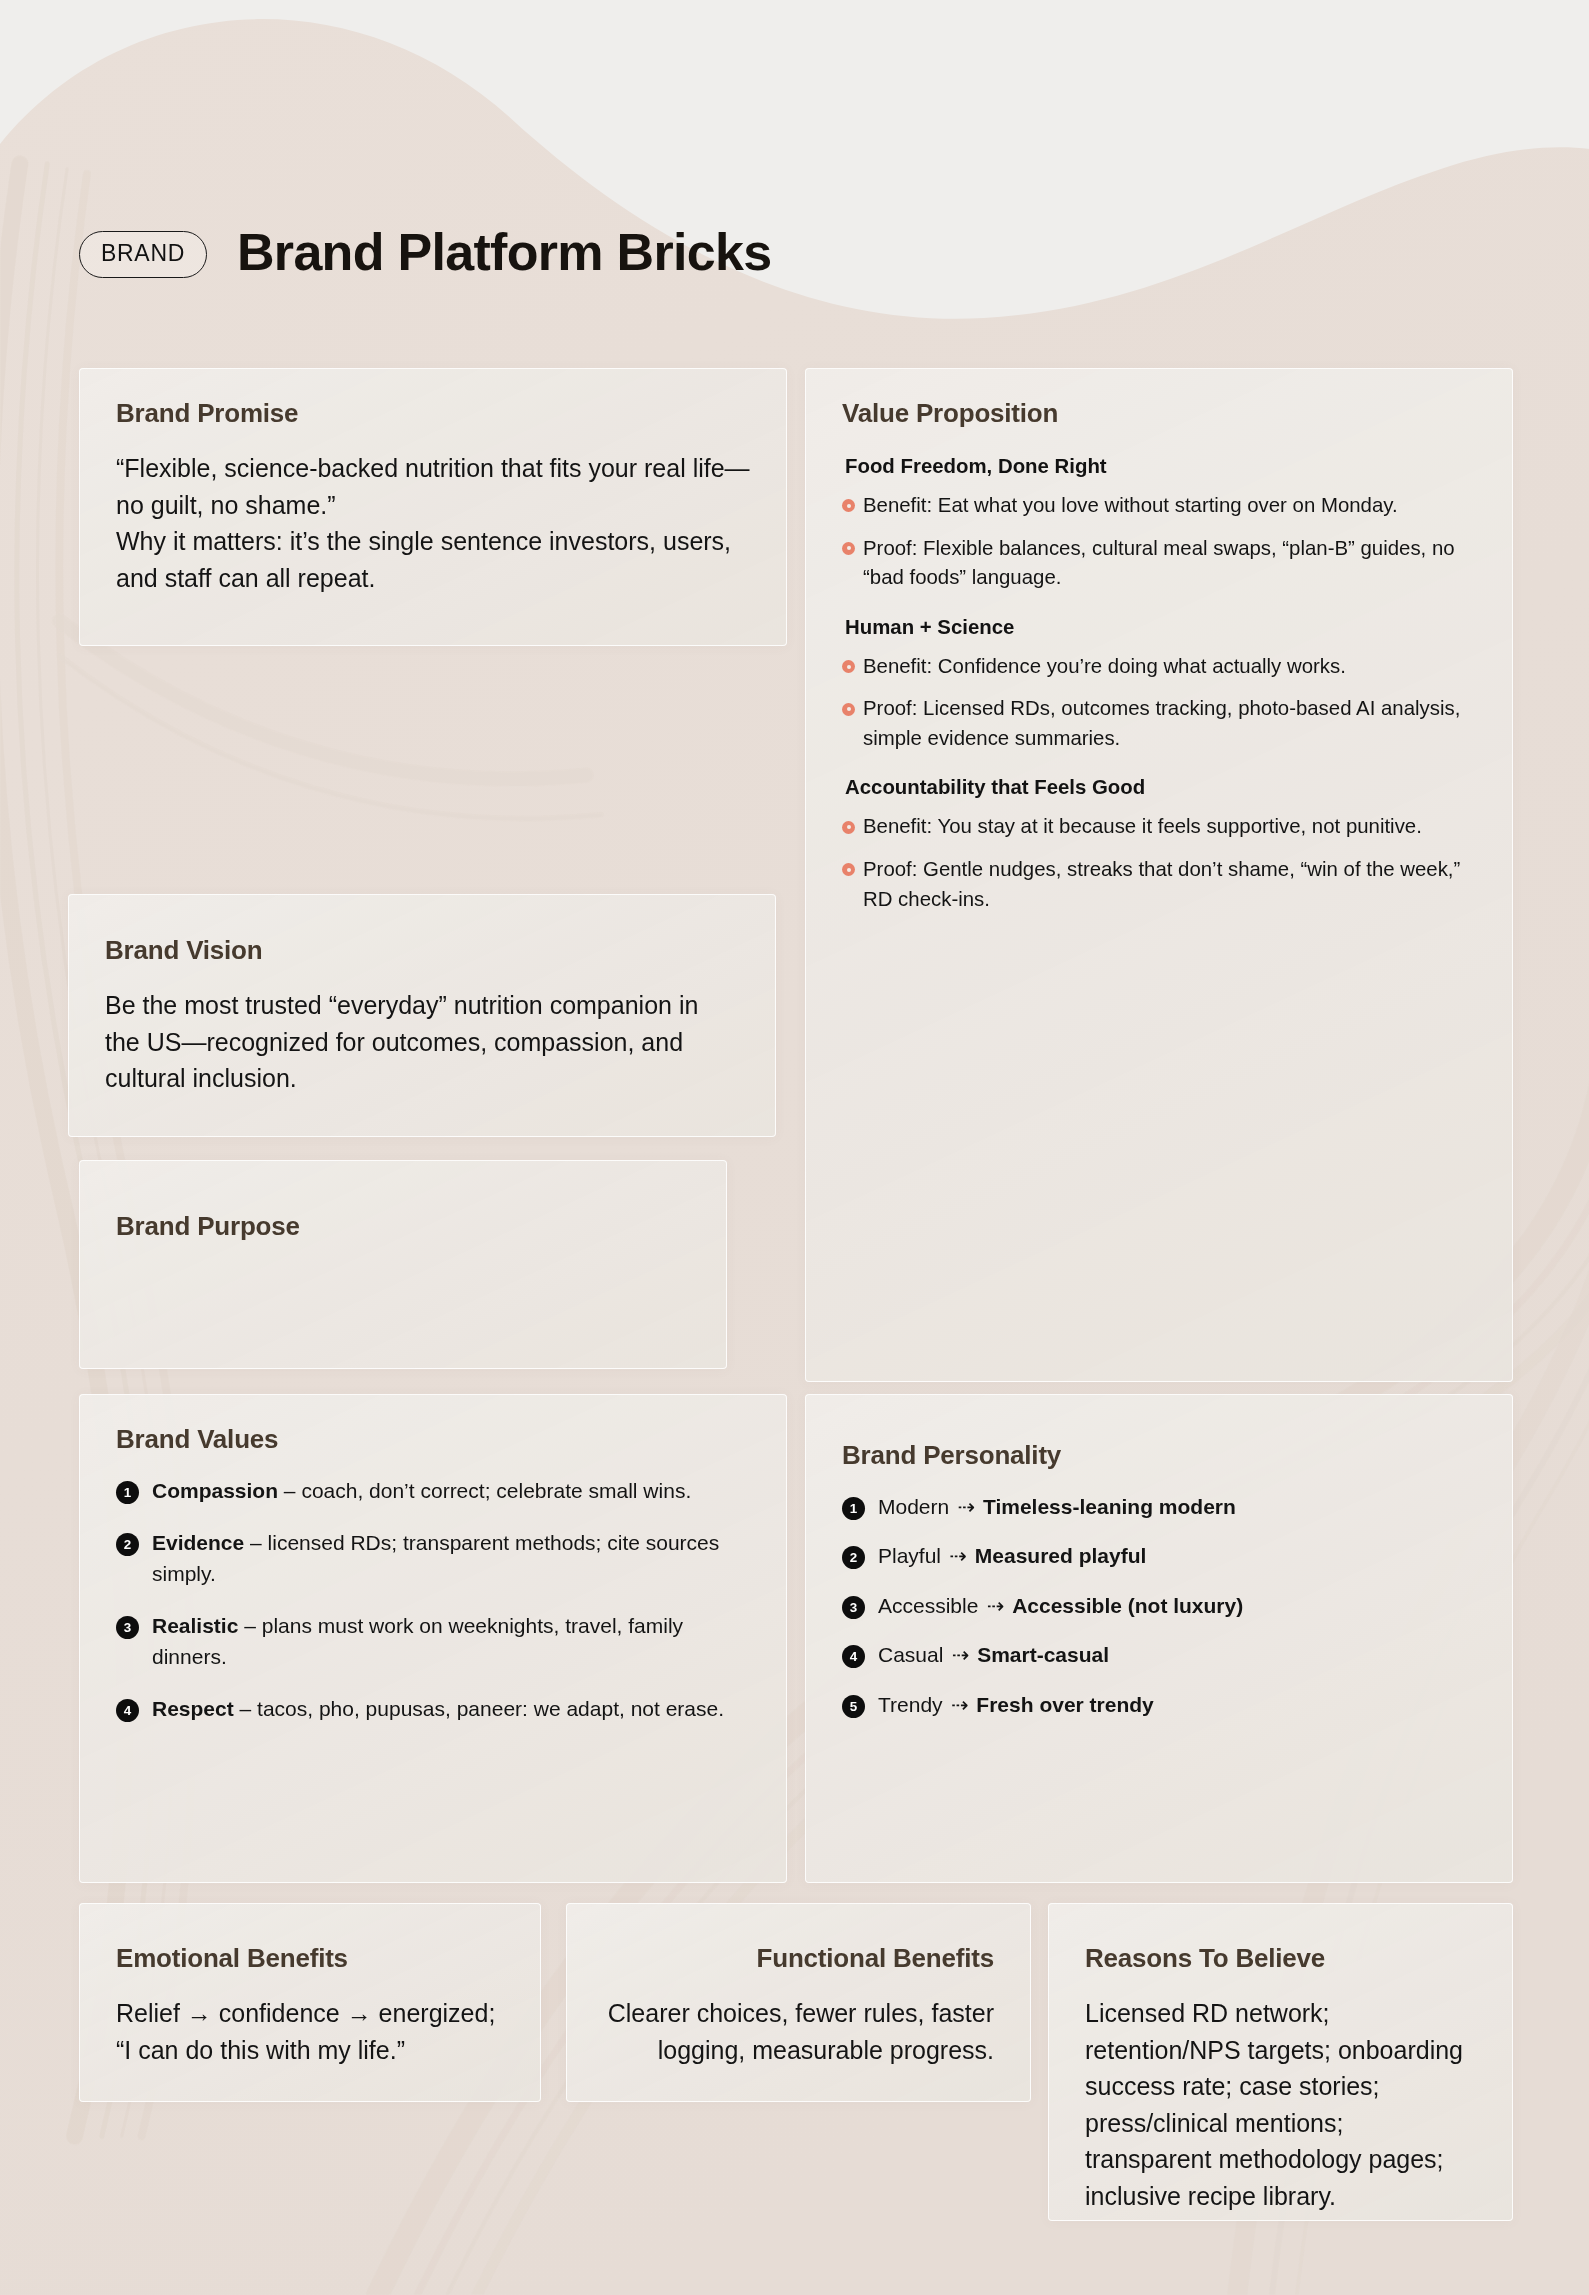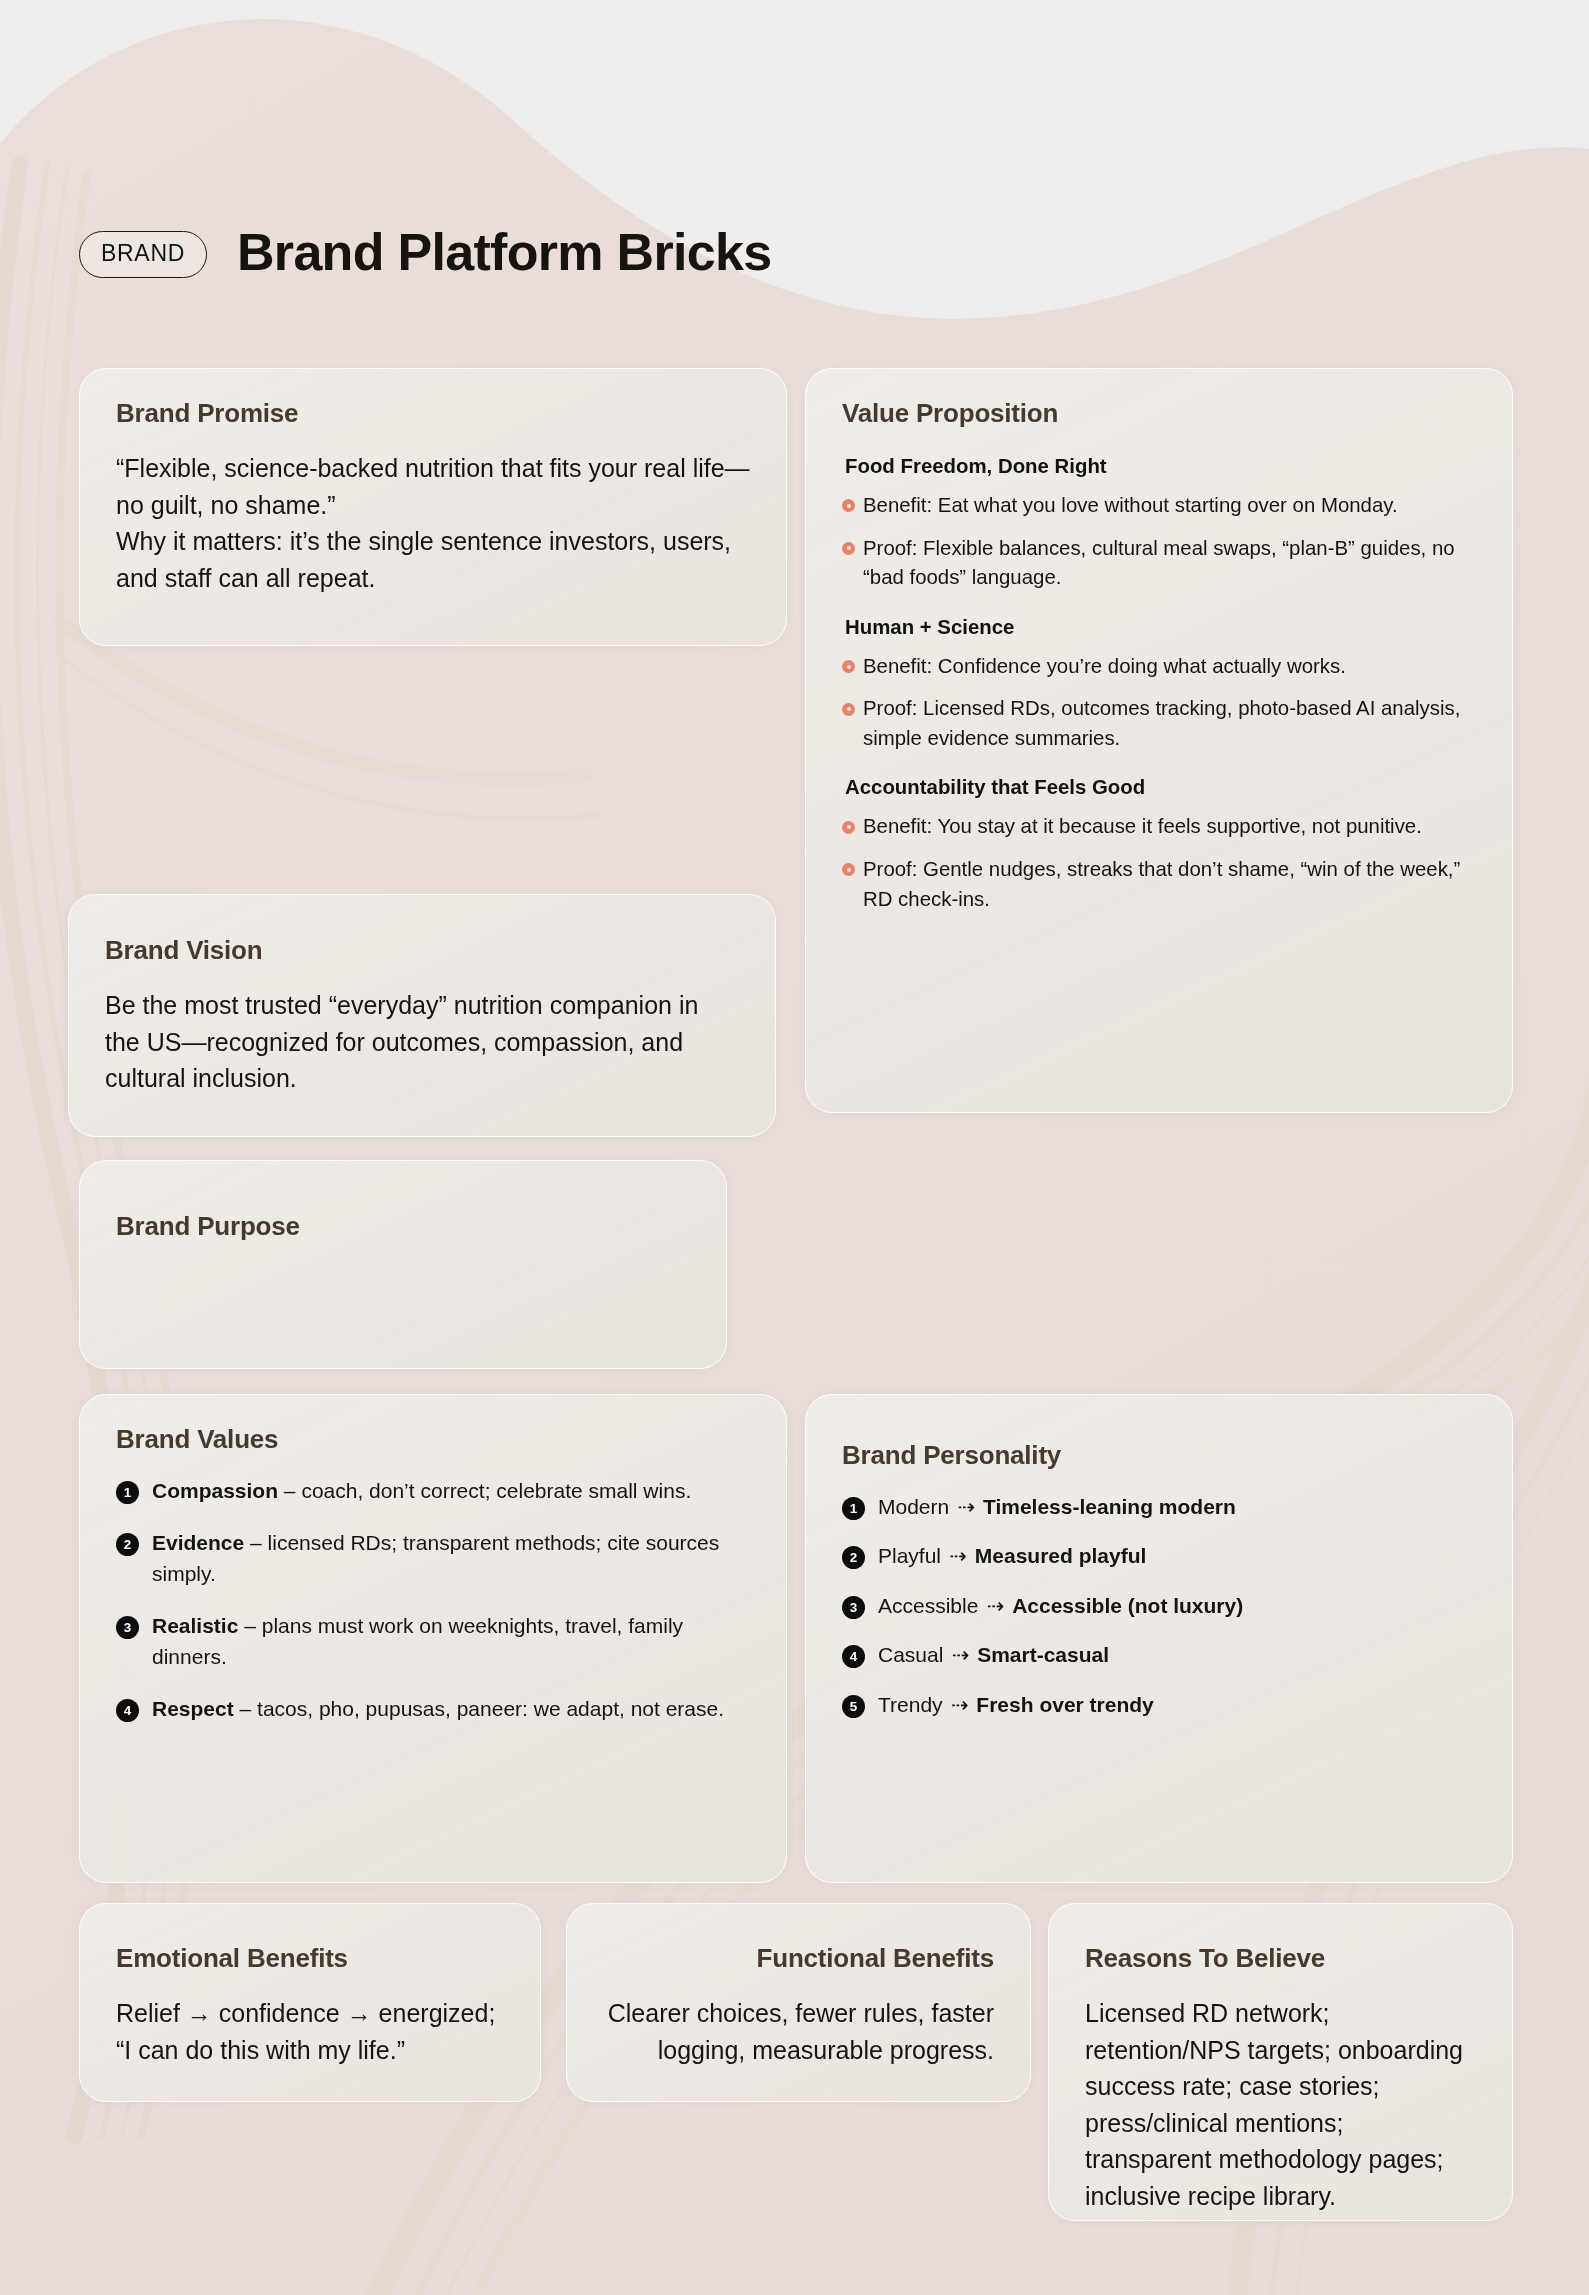--- a/index.html
+++ b/index.html
@@ -59,21 +59,21 @@
     font-weight: 600;
     letter-spacing: -0.7px;
     color: #17130f;
     line-height: 1;
     padding-bottom: 4px;
   }
 
   
   .card {
     position: absolute;
-    border-radius: 27px;
+    border-radius: 4px;
     border: 1.2px solid rgba(255,255,255,0.85);
     background: linear-gradient(155deg, rgba(240,237,233,0.97) 0%, rgba(236,232,227,0.94) 48%, rgba(233,228,222,0.92) 100%);
     box-shadow: 0 1px 13px rgba(120,100,85,0.045);
     padding: 29px 36px;
     overflow: hidden;
   }
   .card-title {
     font-size: 26px;
     font-weight: 700;
     color: #463a2e;
@@ -89,21 +89,21 @@
   .card-body .ln { display: block; }
 
   
   #card-promise   { left: 79px;  top: 368px;   width: 708px; height: 278px; }
   #card-mission   { left: 79px;  top: 668px;  width: 708px; height: 226px; }
   #card-vision    { left: 68px;  top: 894px;  width: 708px; height: 243px; }
   #card-purpose   { left: 79px;  top: 1160px;  width: 648px; height: 209px; }
   #card-values    { left: 79px;  top: 1394px;  width: 708px; height: 489px; }
 
   
-  #card-valueprop { left: 805px; top: 368px;   width: 708px; height: 745px; }
+  #card-valueprop { left: 805px; top: 368px;   width: 708px; height: 1014px; }
   #card-person    { left: 805px; top: 1394px;  width: 708px; height: 489px; }
 
   
   #card-emotional { left: 79px;  top: 1903px;  width: 462px; height: 199px; }
   #card-functional{ left: 566px; top: 1903px;  width: 465px; height: 199px; }
   #card-rtb       { left: 1048px; top: 1903px;  width: 465px; height: 318px; }
 
   #card-valueprop .card-title { margin-bottom: 26px; }
   #card-person    { padding-top: 45px; }
   #card-purpose   { padding-top: 50px; }

